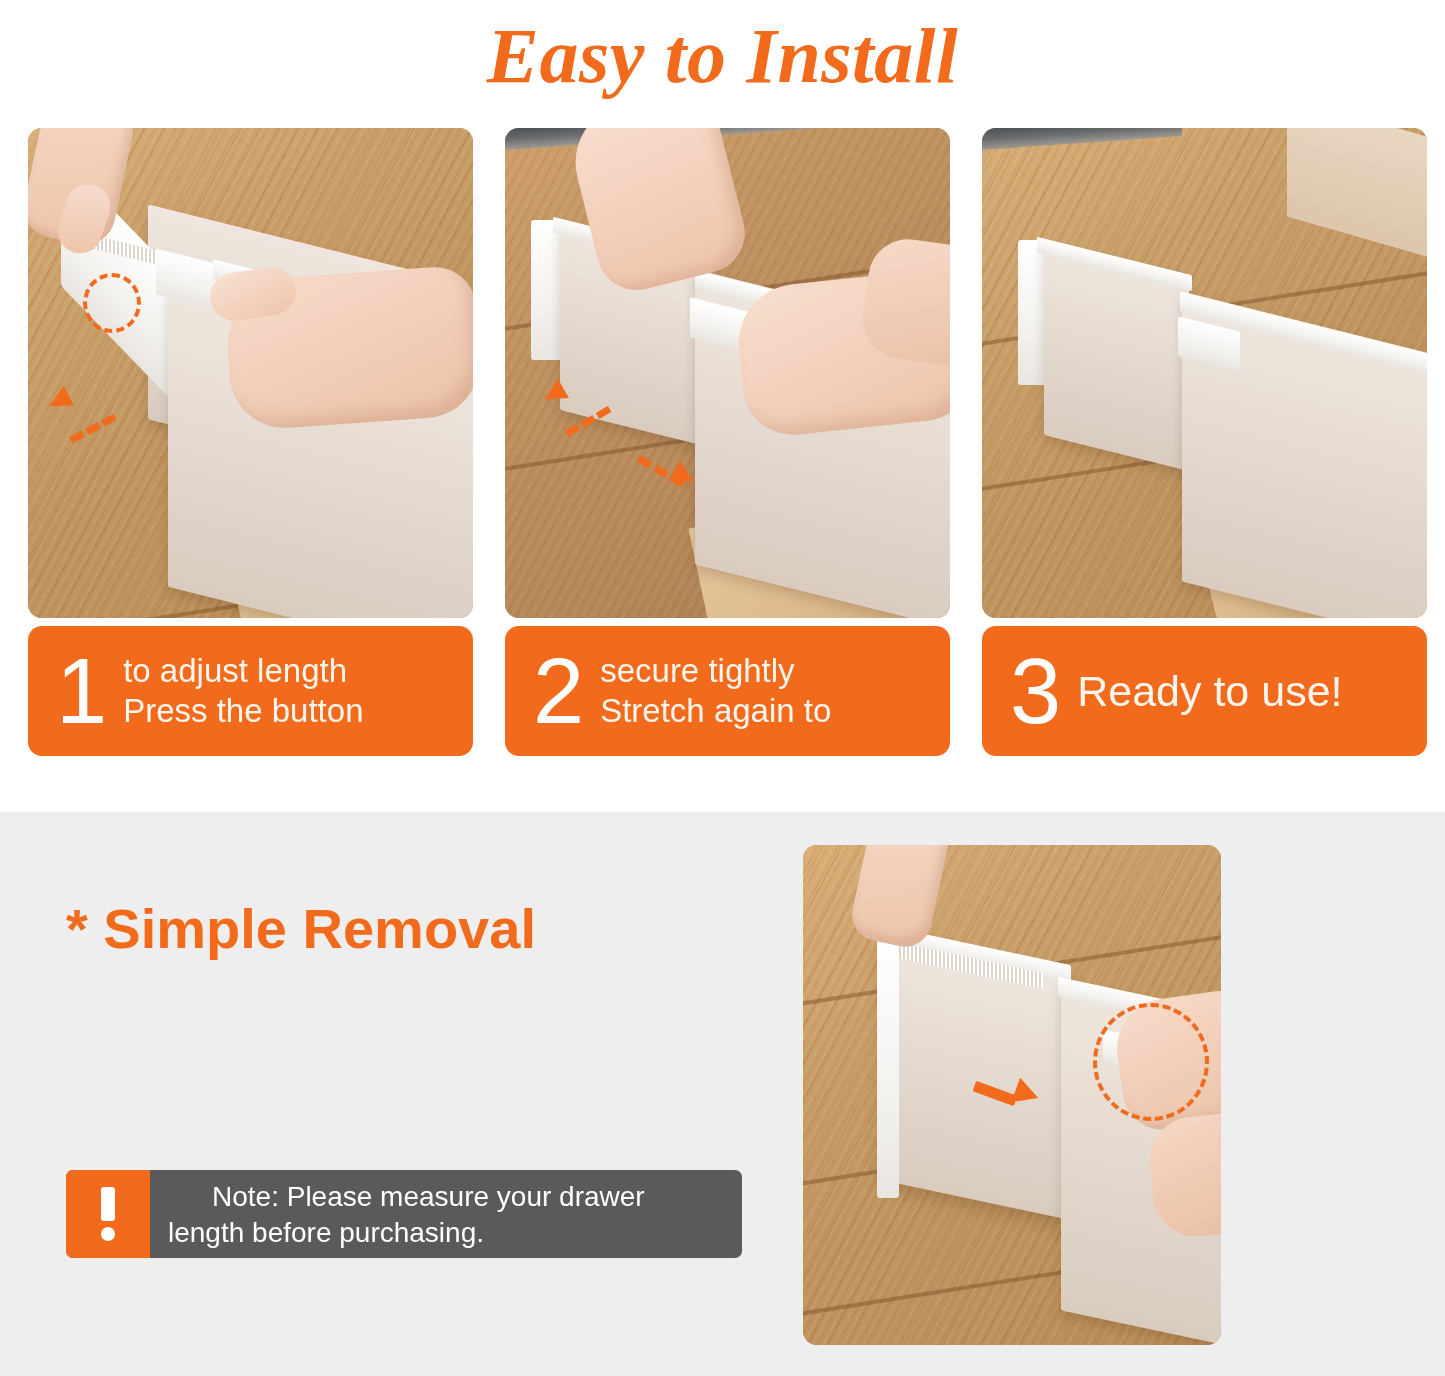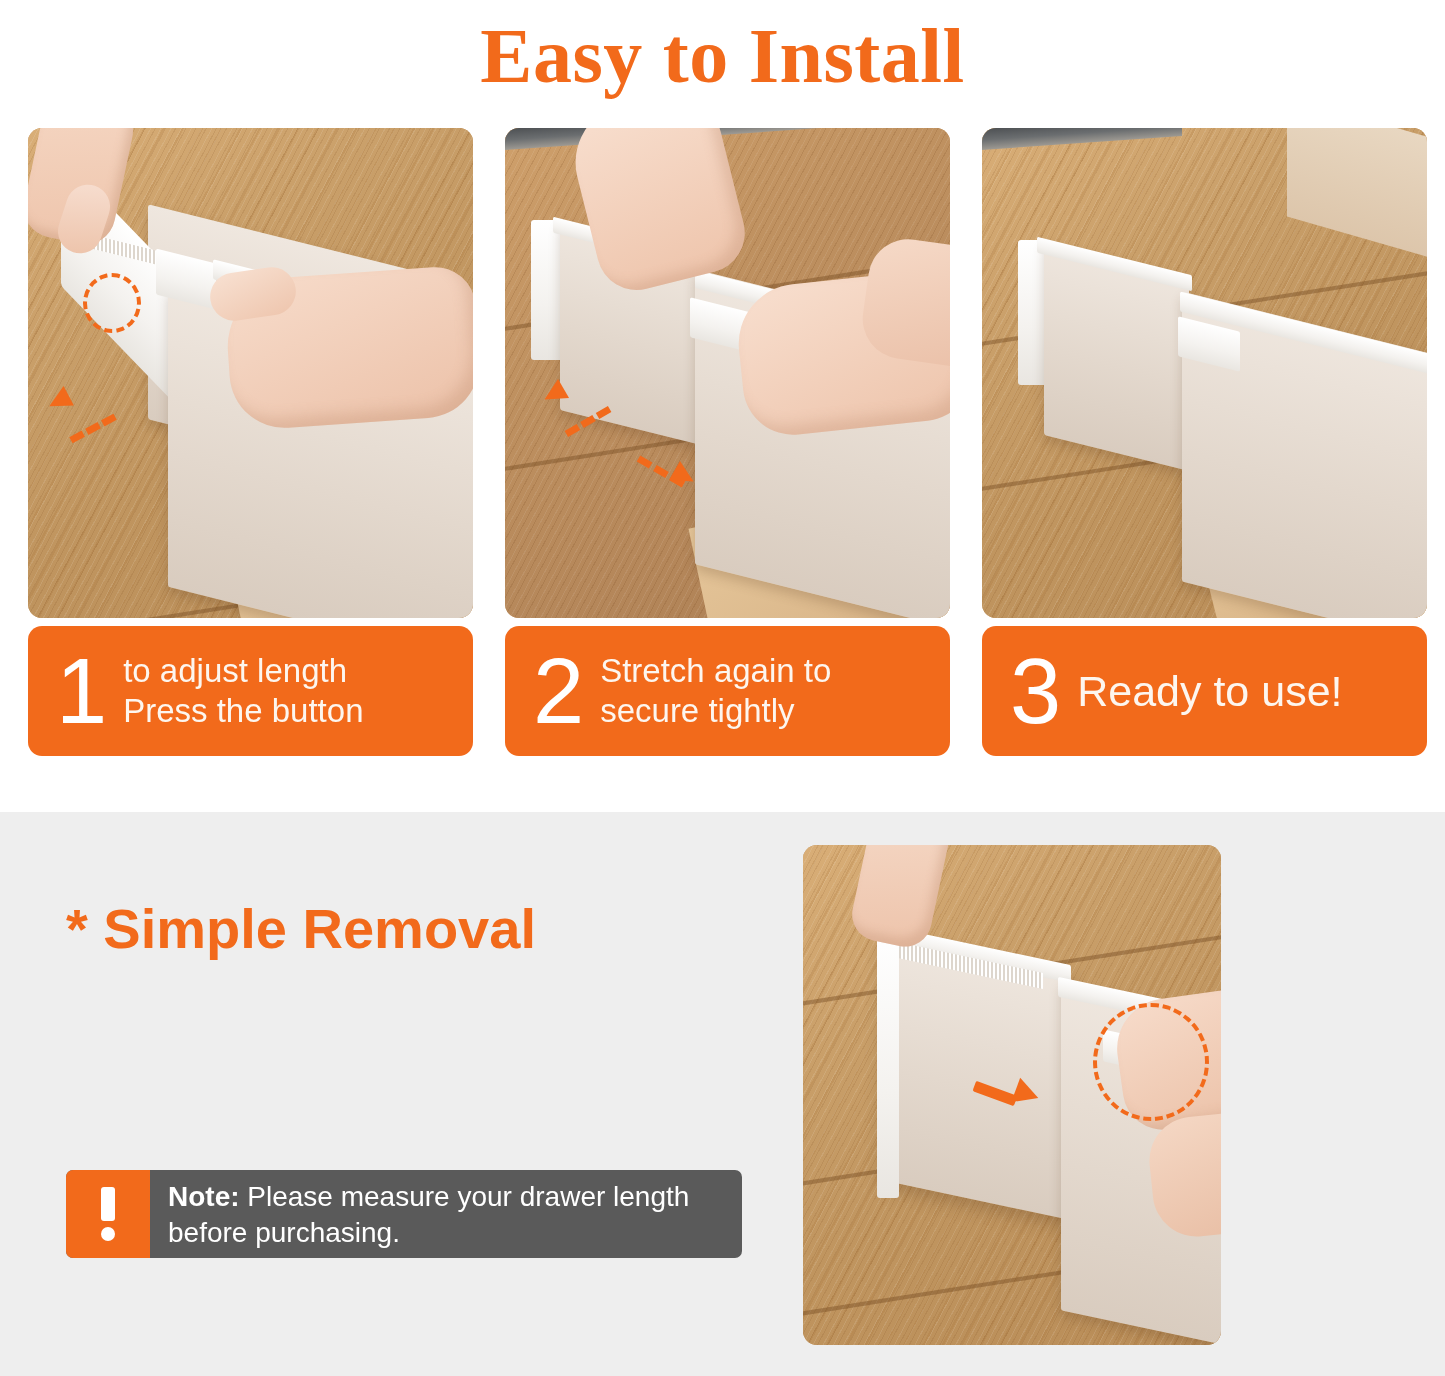--- a/index.html
+++ b/index.html
@@ -9,20 +9,21 @@
     font-family:"Liberation Sans", sans-serif;
     overflow:hidden;
     position:relative;
   }
 
   
   .header{
     width:1445px;height:112px;
     display:flex;align-items:center;justify-content:center;
     background:#ffffff;
+    font-style:italic;
   }
   .header-title{
     font-family:"Liberation Serif", serif;
     font-weight:bold;
     font-size:78px;
     line-height:1;
     color:#F26A1B;
     letter-spacing:0.5px;
     white-space:nowrap;
   }
@@ -198,21 +199,21 @@
   .bang-dot{
     position:absolute;left:0;bottom:0;width:14px;height:14px;
     background:#ffffff;border-radius:50%;
   }
   .note-text{
     color:#ffffff;
     font-size:28px;
     line-height:1.3;
     padding:9px 14px 0 18px;
   }
-  .note-text b{font-weight:bold;}
+  .note-text b{font-weight:normal;margin-left:44px;}
 
   .lower-photo{
     position:absolute;
     left:803px;top:33px;
     width:418px;height:500px;
     border-radius:14px;
     overflow:hidden;
     background:#c89a64;
   }
 </style>
@@ -309,22 +310,22 @@
                   transform:rotate(-30deg);"></div>
       <div class="arrow-dashed" style="left:130px;top:340px;width:52px;transform:rotate(30deg);"></div>
       <div class="arrow-head" style="left:168px;top:337px;border-left:22px solid #F26A1B;
                   border-top:11px solid transparent;border-bottom:11px solid transparent;
                   transform:rotate(30deg);"></div>
     </div>
 
     <div class="caption" style="top:498px;height:130px;">
       <div class="cap-num">2</div>
       <div class="cap-text">
+        <div>secure tightly</div>
         <div>Stretch again to</div>
-        <div>secure tightly</div>
       </div>
     </div>
   </div>
 
   <div class="step">
     <div class="photo">
       <div class="wood"></div>
       <div class="rail" style="width:45%;"></div>
       <div class="seam" style="top:175px;"></div>
       <div class="seam" style="top:320px;"></div>

